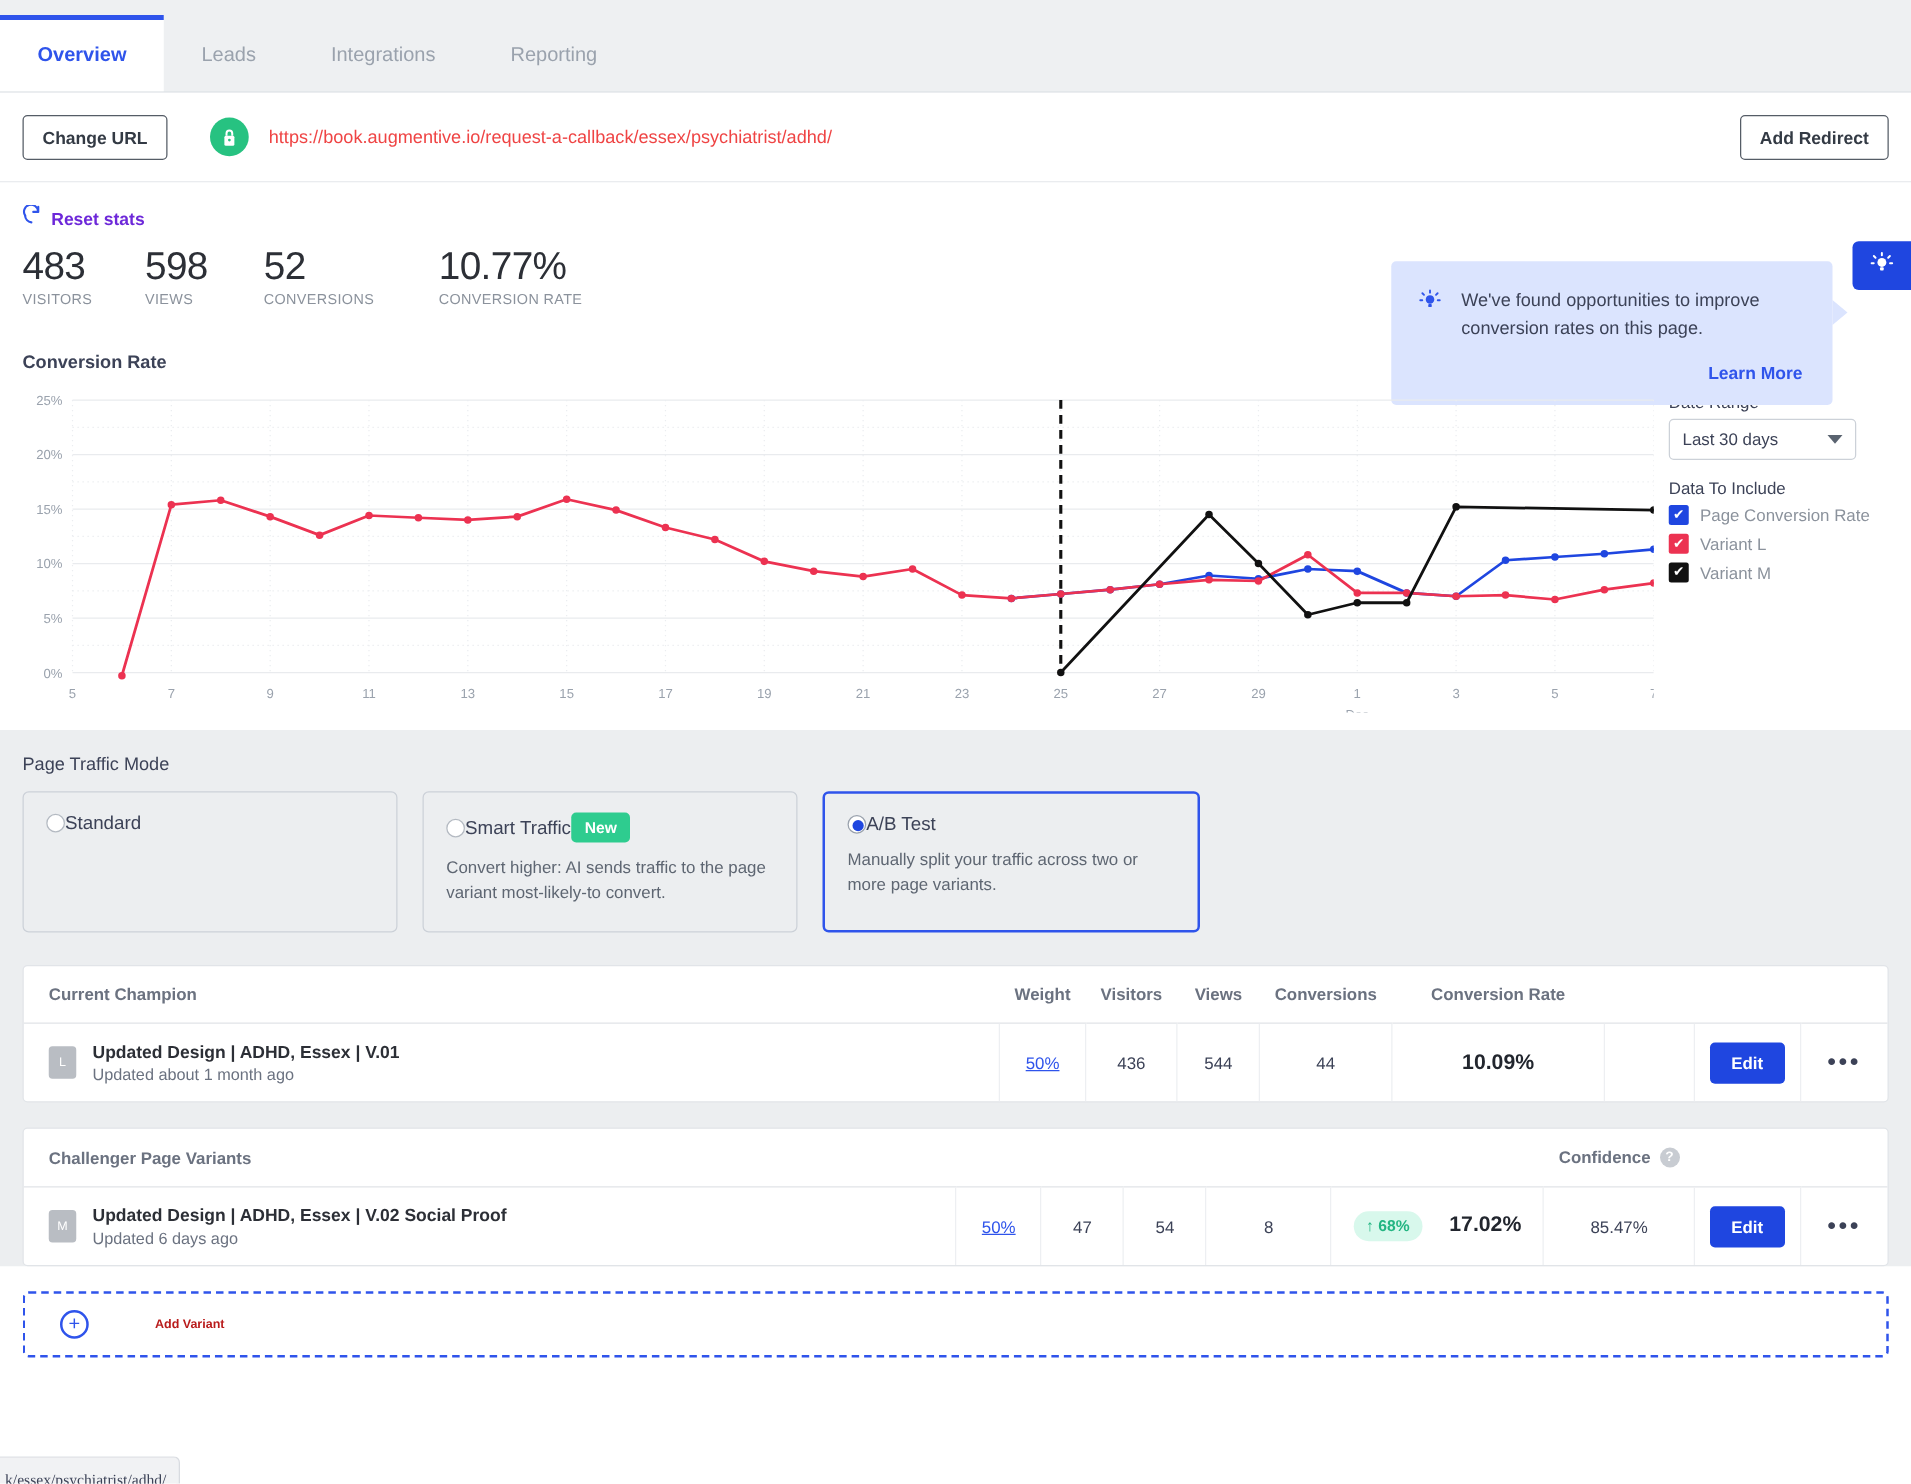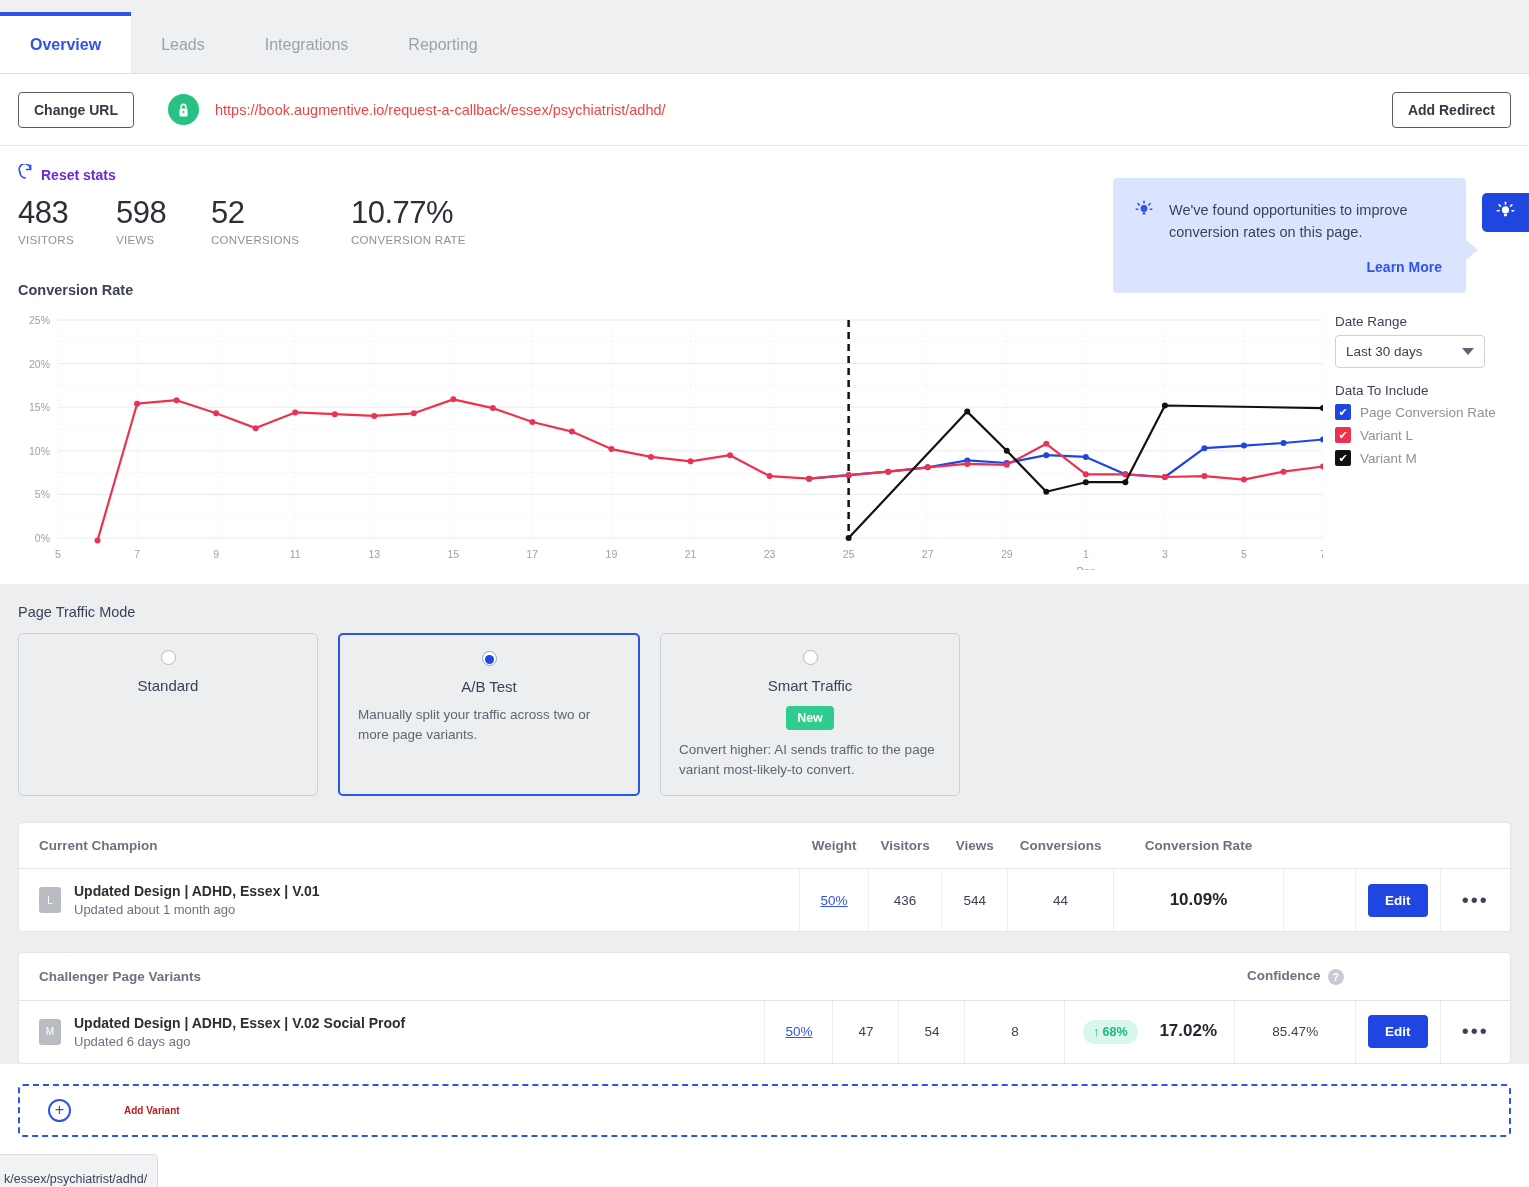--- a/index.html
+++ b/index.html
@@ -36,21 +36,21 @@
   .statsarea { padding:18px 18px 0 18px; background:#fff; position:relative; height:128px; }
   .reset { display:flex; align-items:flex-end; gap:8px; color:#6d28d9;
            font-weight:bold; font-size:14px; cursor:pointer; width:max-content; }
   .stats { display:flex; margin-top:14px; }
   .stat { margin-right:10px; }
   .stat .num { font-size:31px; color:#2c2f36; letter-spacing:-0.5px; line-height:1.05; }
   .stat .lbl { font-size:11.5px; color:#8b929c; letter-spacing:0.3px; margin-top:4px; }
   .st-w1{width:88px}.st-w2{width:85px}.st-w3{width:130px}.st-w4{width:180px}
 
   
-  .tip { position:absolute; left:1113px; top:178px; width:353px; height:115px;
+  .tip { position:absolute; left:1113px; top:209px; width:353px; height:115px;
          background:#dbe4fe; border-radius:4px; padding:22px 24px 0 22px; display:flex; }
   .tip .bulb { color:#2f54eb; margin-right:16px; flex:0 0 auto; }
   .tip .txt { font-size:14.5px; color:#3c4257; line-height:1.5; }
   .tip .more { position:absolute; right:24px; bottom:18px; color:#2f54eb;
                font-weight:bold; font-size:14px; cursor:pointer; }
   .tip-arrow { position:absolute; left:1466px; top:240px; width:0; height:0;
                border-top:10px solid transparent; border-bottom:10px solid transparent;
                border-left:12px solid #dbe4fe; }
   .tip-btn { position:absolute; left:1482px; top:193px; width:47px; height:39px;
              background:#1f46e0; border-radius:5px 0 0 5px;
@@ -79,21 +79,21 @@
   .ylab { font-size:10.5px; fill:#9aa2ad; }
   .xlab { font-size:10.5px; fill:#9aa2ad; }
 
   
   .modeband { background:#eceef0; padding:20px 18px 26px 18px; }
   .modetitle { font-size:14.5px; color:#3c4257; margin-bottom:13px; }
   .modes { display:flex; gap:20px; }
   .modecard { width:300px; min-height:113px; border:1px solid #ccd1d8; border-radius:5px;
               padding:16px 18px; background:transparent; cursor:pointer; }
   .modecard.sel { border:2px solid #2f54eb; width:302px; }
-  .modehead { display:flex; align-items:center; gap:12px;flex-direction:column; }
+  .modehead { display:flex; align-items:center; gap:0; }
   .radio { width:15px; height:15px; border-radius:50%; border:1px solid #b4bac2;
            background:#fff; flex:0 0 auto; position:relative; }
   .radio.on { border:1px solid #9aa2ad; }
   .radio.on::after { content:""; position:absolute; left:2.5px; top:2.5px;
                      width:9px; height:9px; border-radius:50%; background:#1f46e0; }
   .modename { font-size:15px; color:#3c4257; }
   .newpill { background:#2ecc8f; color:#fff; font-size:12.5px; font-weight:bold;
              border-radius:4px; padding:5px 11px; }
   .modedesc { font-size:13.5px; color:#5e6672; line-height:1.45; margin-top:10px; }
 
@@ -132,24 +132,24 @@
   
   .addvar { margin:0 18px; border:2px dashed #2f54eb; border-radius:5px; height:53px;
             display:flex; align-items:center; padding-left:28px; gap:13px;
             cursor:pointer; background:#fff; }
   .addvar .plus { width:23px; height:23px; border-radius:50%; border:2px solid #2f54eb;
                   color:#2f54eb; font-size:16px; display:flex; align-items:center;
                   justify-content:center; line-height:1; }
   .addvar .t { color:#b91c1c; font-weight:bold; font-size:10px;margin-left:40px; }
 
   
-  .statusbar { position:absolute; left:0; bottom:0; height:33px; background:#f1f2f4;
+  .statusbar { position:absolute; left:0; bottom:0; height:22px; background:#f1f2f4;
                border:1px solid #d8dbe0; border-left:none; border-bottom:none;
                border-radius:0 5px 0 0; display:flex; align-items:center;
-               padding:16px 10px 0 4px; font-size:12.5px; color:#3c4257; }
+               padding:16px 10px 0 4px; font-size:12.5px; color:#3c4257;font-family:Liberation Serif, serif; }
 </style>
 </head>
 <body>
 
 <div class="tabbar">
   <div class="tab active">
       <span>Overview</span>
     </div>
   <div class="tab">
       <span>Leads</span>
@@ -383,34 +383,34 @@
 
 <div class="modeband">
   <div class="modetitle">Page Traffic Mode</div>
   <div class="modes">
     <div class="modecard">
       <div class="modehead">
         <span class="radio"></span>
         <span class="modename">Standard</span>
       </div>
     </div>
-    <div class="modecard sel">
-      <div class="modehead">
-        <span class="radio on"></span>
-        <span class="modename">A/B Test</span>
-      </div>
-      <div class="modedesc">Manually split your traffic across two or more page variants.</div>
-    </div>
     <div class="modecard">
       <div class="modehead">
         <span class="radio"></span>
         <span class="modename">Smart Traffic</span>
         <span class="newpill">New</span>
       </div>
       <div class="modedesc">Convert higher: AI sends traffic to the page variant most-likely-to convert.</div>
+    </div>
+    <div class="modecard sel">
+      <div class="modehead">
+        <span class="radio on"></span>
+        <span class="modename">A/B Test</span>
+      </div>
+      <div class="modedesc">Manually split your traffic across two or more page variants.</div>
     </div>
   </div>
 </div>
 
 <div class="tablearea">
 
   <div class="card">
     <table>
       <thead>
         <tr>

